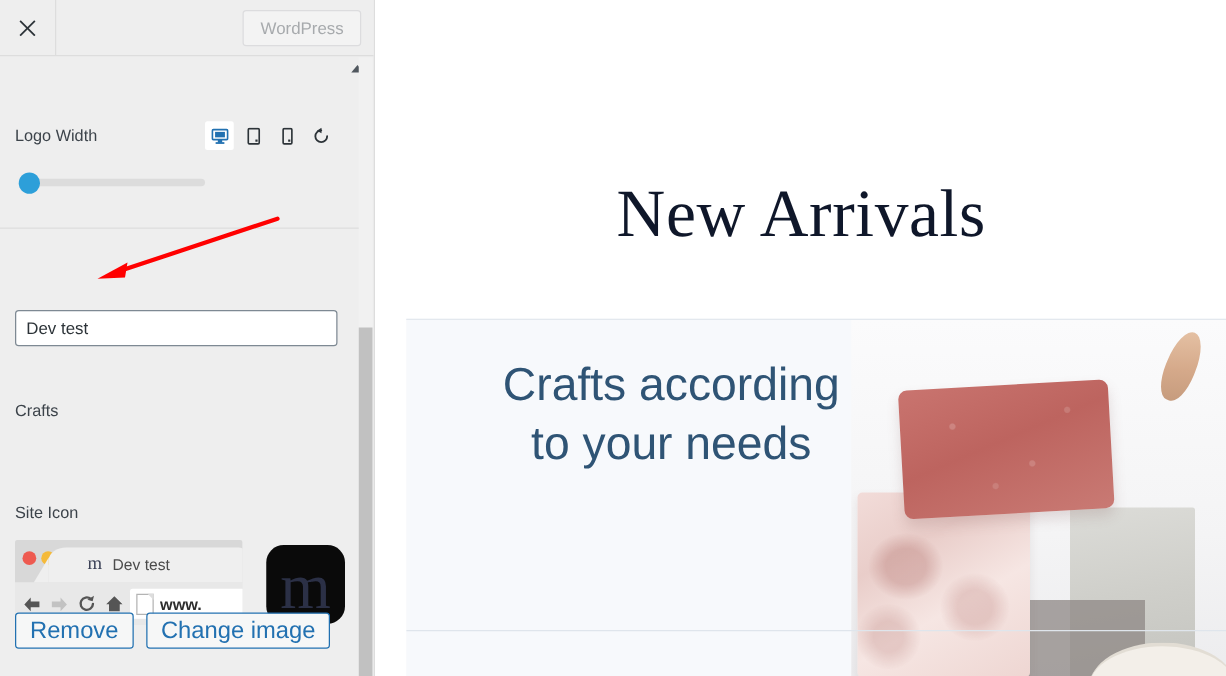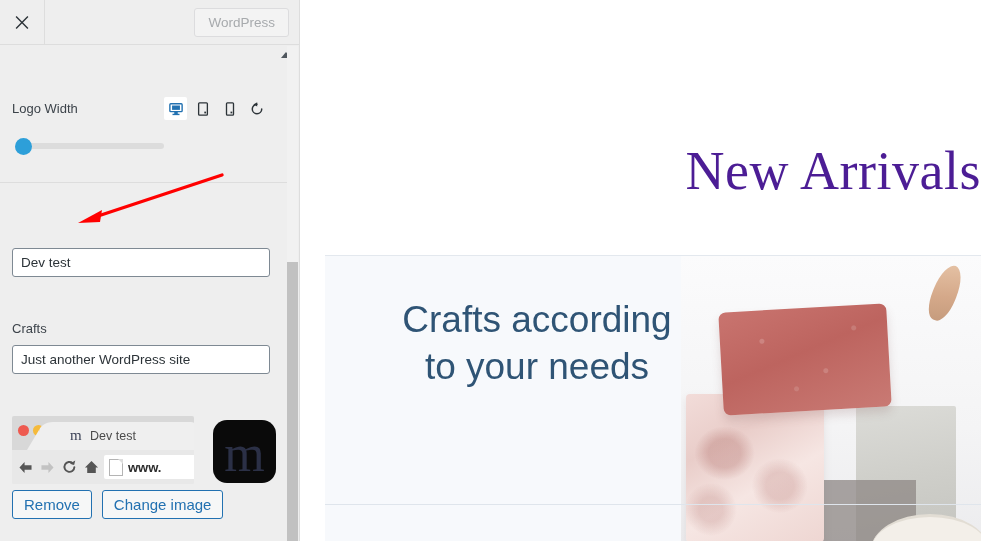--- a/index.html
+++ b/index.html
@@ -297,21 +297,21 @@
 
   #icon-buttons {
     position: absolute;
     left: 0; top: 88px;
     display: flex; gap: 10px;
   }
   .btn-secondary {
     height: 29px;
     padding: 0 11px;
     line-height: 27px;
-    font-size: 15px;
+    font-size: 19px;
     color: #2271b1;
     background: #f6f7f7;
     border: 1px solid #2271b1;
     border-radius: 3px;
     box-sizing: border-box;
     cursor: pointer;
     font-family: "Liberation Sans", sans-serif;
   }
 
   
@@ -342,25 +342,25 @@
     position: absolute;
     left: 301px; top: 0;
     width: 680px; height: 541px;
     background: #ffffff;
     overflow: hidden;
   }
   #site-heading {
     position: absolute;
     left: 0; top: 140px;
     width: 680px;
-    text-align: right;
+    text-align: center;
     font-family: "Liberation Serif", serif;
     font-size: 54px;
     line-height: 62px;
-    color: #4c1d95;
+    color: #0f172a;
     letter-spacing: 0.5px;
   }
   #hero {
     position: absolute;
     left: 24px; top: 255px;
     width: 656px; height: 286px;
     background: #f7f9fc;
     border-top: 1px solid #e3e8ee;
     box-sizing: border-box;
     overflow: hidden;
@@ -374,21 +374,21 @@
     position: absolute;
     left: 62px; top: 28px;
     width: 300px;
     text-align: center;
   }
   #hero-title {
     font-size: 37px;
     line-height: 47px;
     color: #2f5475;
     font-weight: normal;
-    margin: 12px;
+    margin: 0;
   }
   #hero-sub {
     margin: 18px 0 0 0;
     font-size: 15px;
     line-height: 30px;
     color: #5a7590;
   }
   #hero-divider {
     position: absolute;
     left: 0; top: 248px;
@@ -542,24 +542,24 @@
       </div>
 
       <div id="sep-1"></div>
 
       <div class="ctrl" id="site-title-ctrl">
         <input class="text-input" type="text" value="Dev test" style="">
       </div>
 
       <div class="ctrl" id="tagline-ctrl">
         <div class="ctrl-label">Crafts</div>
-        <input class="text-input" type="text" value="Just another WordPress site" style="">
       </div>
 
       <div class="ctrl" id="site-icon-ctrl">
+        <div class="ctrl-label">Site Icon</div>
 
         <div id="site-icon-preview">
 
           <div id="browser-mock">
             <div id="mock-tabbar">
               <div class="traffic" id="tl-red"></div>
               <div class="traffic" id="tl-yellow"></div>
               <div class="traffic" id="tl-green"></div>
               <div id="mock-tab"></div>
               <div id="mock-tab-icon">m</div>

